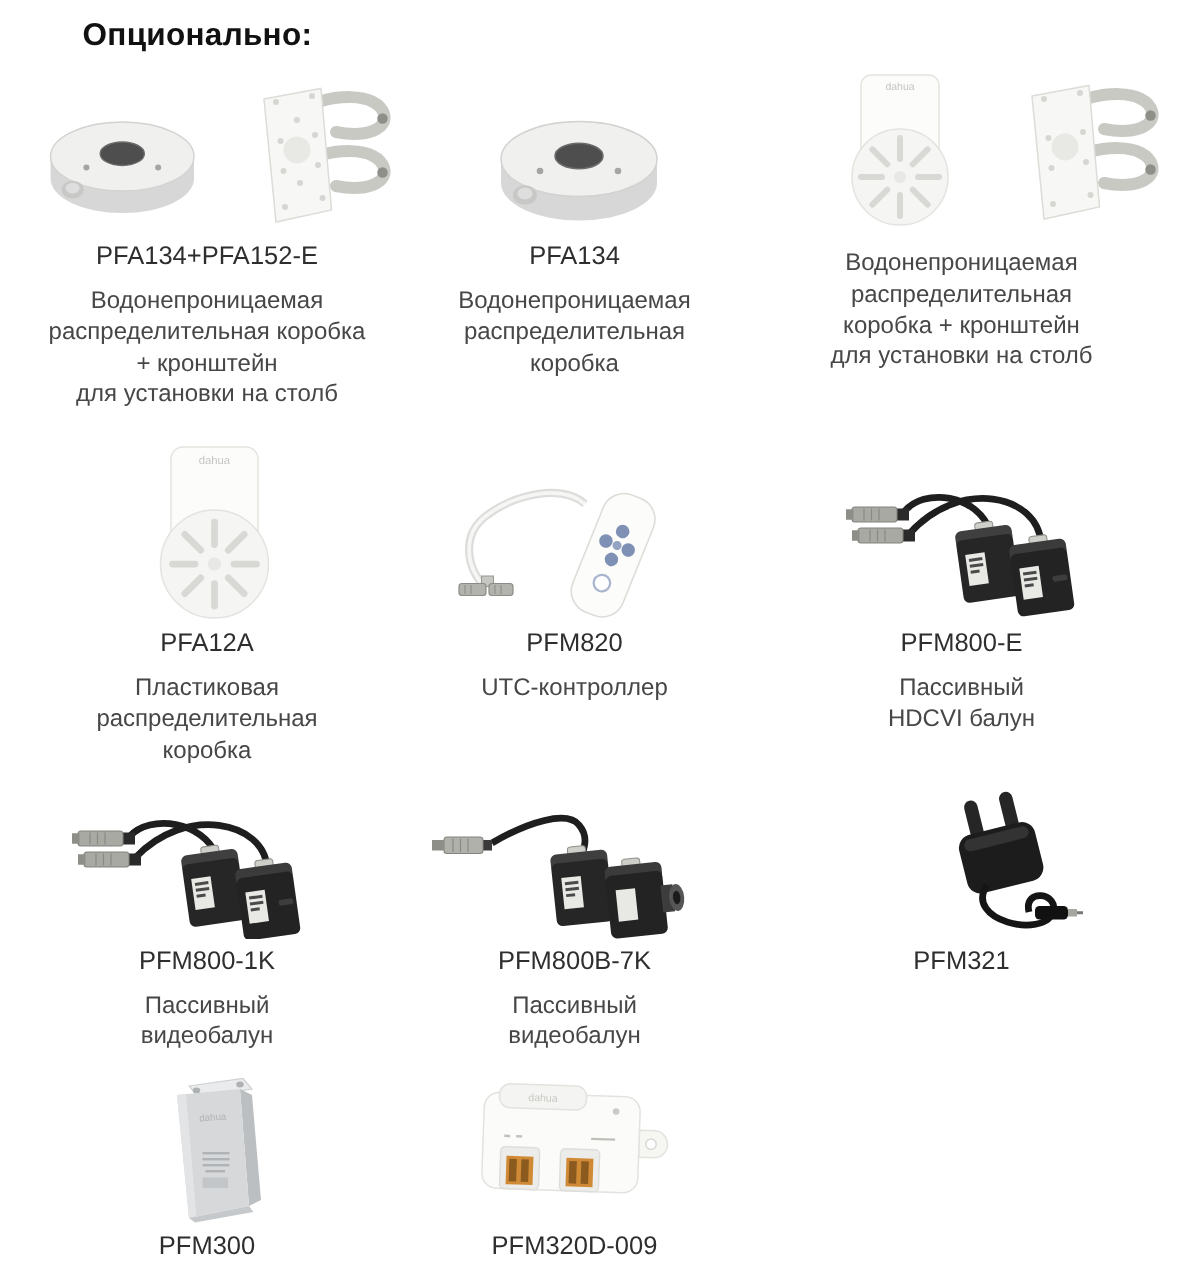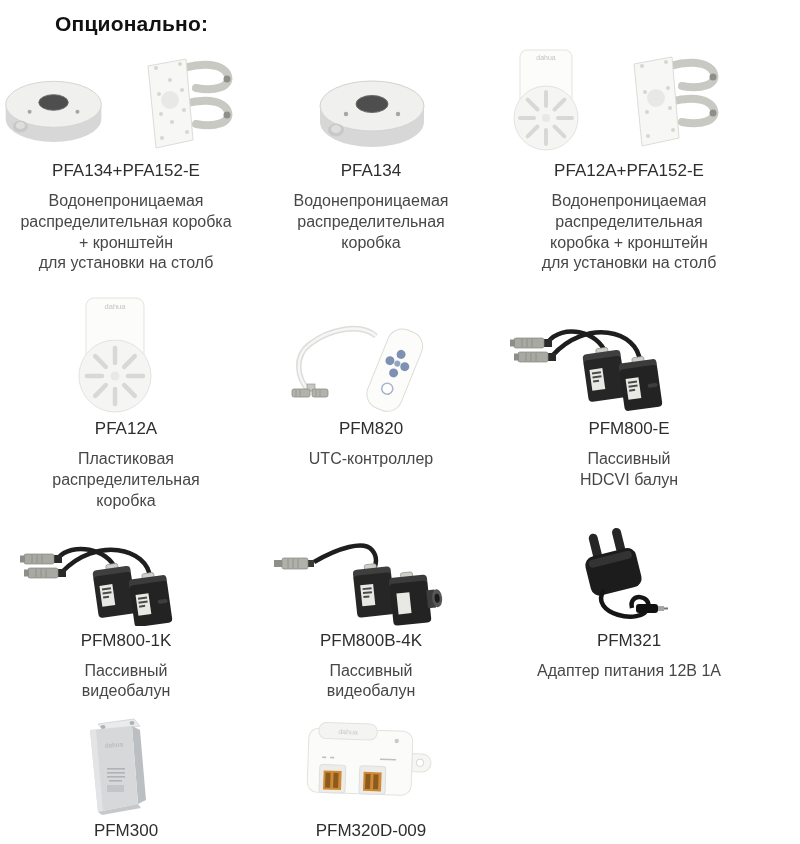--- a/index.html
+++ b/index.html
@@ -1,20 +1,20 @@
 <!DOCTYPE html>
 <html><head>
 <meta charset="utf-8">
 <style>
   html,body{margin:0;padding:0;background:#ffffff;}
   body{width:800px;height:844px;font-family:"Liberation Sans",sans-serif;overflow:hidden;}
   .title{font-size:21px;font-weight:bold;color:#111111;margin:12px 3px 8px 55px;letter-spacing:.2px;}
-  .grid{display:grid;grid-template-columns:252px 238px 278px;}
+  .grid{display:grid;grid-template-columns:252px 238px 278px;padding-left:12px;}
   .card{display:flex;flex-direction:column;align-items:center;text-align:center;}
-  .img{display:flex;align-items:flex-end;justify-content:flex-start;width:100%;}
+  .img{display:flex;align-items:flex-end;justify-content:flex-end;width:100%;}
   .r1 .img{height:112px}
   .r2 .img{height:118px}
   .r3 .img{height:104px}
   .r4 .img{height:102px}
   .r1{margin-bottom:22px}
   .r2{margin-bottom:10px}
   .r3{margin-bottom:12px}
   .model{font-size:17px;color:#2e2e2e;margin-top:5px;}
   .desc{font-size:16px;color:#474747;line-height:1.3;white-space:pre-line;margin-top:10px;}
   svg{display:block;}
@@ -121,21 +121,20 @@
               <circle cx="27" cy="42" r="2"></circle>
                 <circle cx="50" cy="38" r="2"></circle>
               <circle cx="29" cy="62" r="2"></circle>
                 <circle cx="52" cy="58" r="2"></circle>
               <circle cx="30" cy="86" r="2"></circle>
                 <circle cx="55" cy="80" r="2"></circle>
             </g>
           </g>
         </svg>
       </div>
-      <div class="model">PFA12A+PFA152-E</div>
       <div class="desc">Водонепроницаемая
 распределительная
 коробка + кронштейн
 для установки на столб</div>
     </div>
 
     <div class="card r2">
       <div class="img">
         <svg width="236" height="118" viewBox="0 0 236 118">
           <g transform="translate(86,0)">
@@ -328,42 +327,41 @@
             <rect x="152" y="50" width="12" height="7" rx="2" fill="#cfcfca" stroke="#8f8f8a" stroke-width="0.7"></rect>
             <rect x="140" y="54" width="38" height="12" rx="4" fill="#3b3b3b"></rect>
             <rect x="140" y="60" width="38" height="42" rx="4" fill="#232323"></rect>
             <rect x="146" y="70" width="13" height="21" fill="#e8e8e4"></rect>
             <rect x="176" y="70" width="8" height="18" fill="#3d3d3d"></rect>
             <ellipse cx="186" cy="79" rx="5" ry="9" fill="#565656"></ellipse>
             <ellipse cx="186" cy="79" rx="2.5" ry="4.5" fill="#1b1b1b"></ellipse>
           </g>
         </svg>
       </div>
-      <div class="model">PFM800B-4K</div>
+      <div class="model">PFM800B-7K</div>
       <div class="desc">Пассивный
 видеобалун</div>
     </div>
 
     <div class="card r3">
       <div class="img">
         <svg width="236" height="100" viewBox="0 0 236 100">
           <g transform="translate(122,40) rotate(-14)">
             <rect x="-16" y="-36" width="9" height="26" rx="4.5" fill="#262626"></rect>
             <rect x="8" y="-36" width="9" height="26" rx="4.5" fill="#262626"></rect>
             <rect x="-26" y="-14" width="52" height="40" rx="9" fill="#1c1c1c"></rect>
             <rect x="-22" y="-11" width="44" height="8" rx="4" fill="#333333"></rect>
           </g>
           <path d="M114,64 C98,88 152,100 158,82 C162,69 138,66 142,82" fill="none" stroke="#151515" stroke-width="4.5"></path>
           <rect x="146" y="78" width="22" height="9" rx="3" fill="#111111"></rect>
           <rect x="168" y="80" width="6" height="5" fill="#a6a6a1"></rect>
           <rect x="174" y="81.5" width="4" height="2" fill="#777777"></rect>
         </svg>
       </div>
       <div class="model">PFM321</div>
-      <div class="desc">Адаптер питания 12В 1А</div>
     </div>
 
     <div class="card r4">
       <div class="img">
         <svg width="236" height="100" viewBox="0 0 236 100">
           <g transform="translate(76,0)">
             <polygon points="22,8 58,3 64,10 28,15" fill="#eaebec" stroke="#ced1d3" stroke-width="0.8"></polygon>
             <ellipse cx="27" cy="11" rx="2.5" ry="2" fill="#aeb2b4"></ellipse>
             <ellipse cx="56" cy="7" rx="2.5" ry="2" fill="#aeb2b4"></ellipse>
             <polygon points="56,10 64,14 70,84 62,88" fill="#bcbfc1"></polygon>

